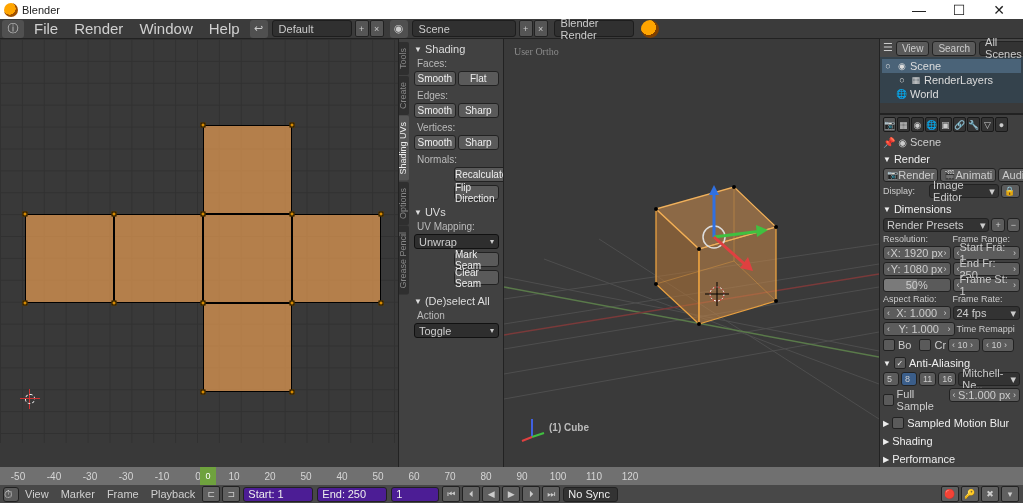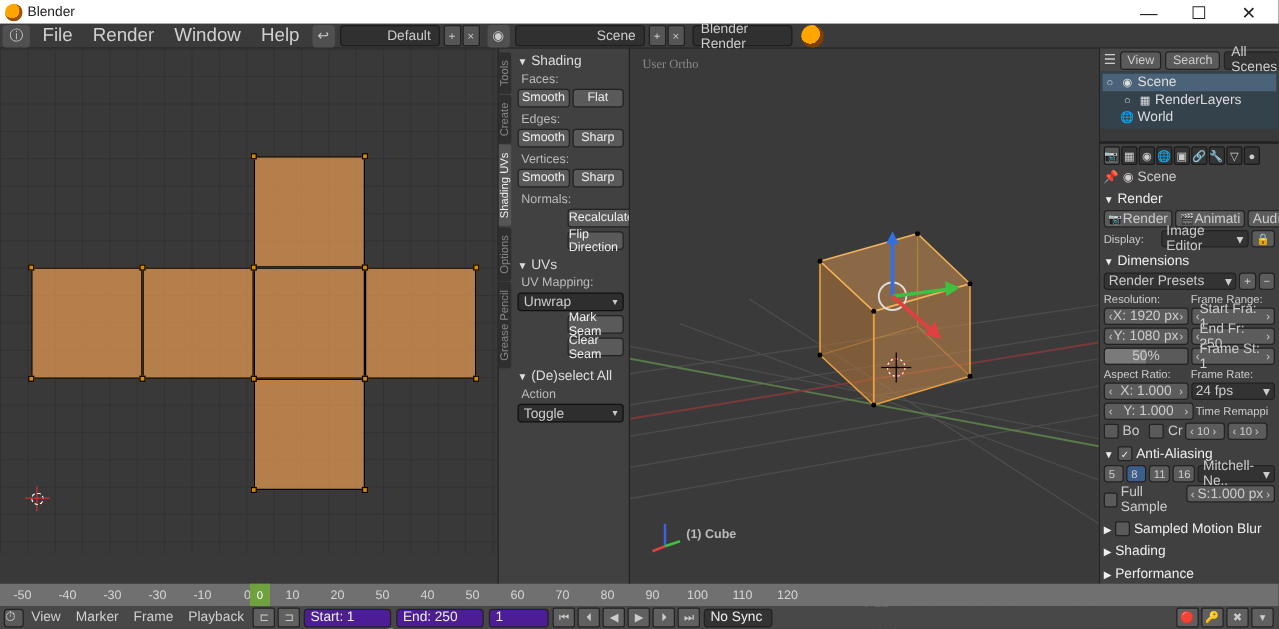--- a/index.html
+++ b/index.html
@@ -8,21 +8,21 @@
 
 .titlebar { height: 19px; background: #fff; display: flex; align-items: center; padding: 0 4px; color: #222; }
 .titlebar .logo { width: 14px; height: 14px; background: radial-gradient(circle at 40% 40%, #ffa500 50%, #a05000 51%); border-radius: 50%; margin-right: 4px; }
 .titlebar .spacer { flex: 1; }
 .titlebar .winbtn { width: 40px; height: 19px; display: flex; align-items: center; justify-content: center; font-size: 14px; color: #222; }
 
 
 .topbar { height: 20px; background: #3b3b3b; display: flex; align-items: center; border-bottom: 1px solid #222; }
 .topbar .iconsel { width: 22px; height: 18px; background: #505050; border-radius: 3px; margin: 0 2px; display: flex; align-items: center; justify-content: center; }
 .topbar .menu-item { padding: 0 8px; color: #d0d0d0; cursor: pointer; font-size: 15px; }
-.topbar .field { height: 17px; background: #303030; border: 1px solid #1d1d1d; border-radius: 3px; padding: 0 6px; display: flex; align-items: center; color: #ccc; margin: 0 2px; justify-content: flex-end; }
+.topbar .field { height: 17px; background: #303030; border: 1px solid #1d1d1d; border-radius: 3px; padding: 0 6px; display: flex; align-items: center; color: #ccc; margin: 0 2px; }
 .topbar .btnsmall { width: 14px; height: 17px; background: #555; border: 1px solid #222; border-radius: 2px; margin-left: 1px; display:flex; align-items:center; justify-content:center; font-size:9px;}
 .topbar .statustxt { color: #bbb; font-size: 10px; padding: 0 6px; }
 
 
 .main { position: absolute; top: 39px; left: 0; right: 0; bottom: 0; display: flex; }
 
 
 .uvpanel { width: 398px; position: relative; background: #393939; }
 .uvgrid { position: absolute; inset: 0 0 60px 0; background: #393939; overflow:hidden;}
 .uvmap { position: absolute; left: 25px; top: 86px; width: 357px; height: 269px; }

